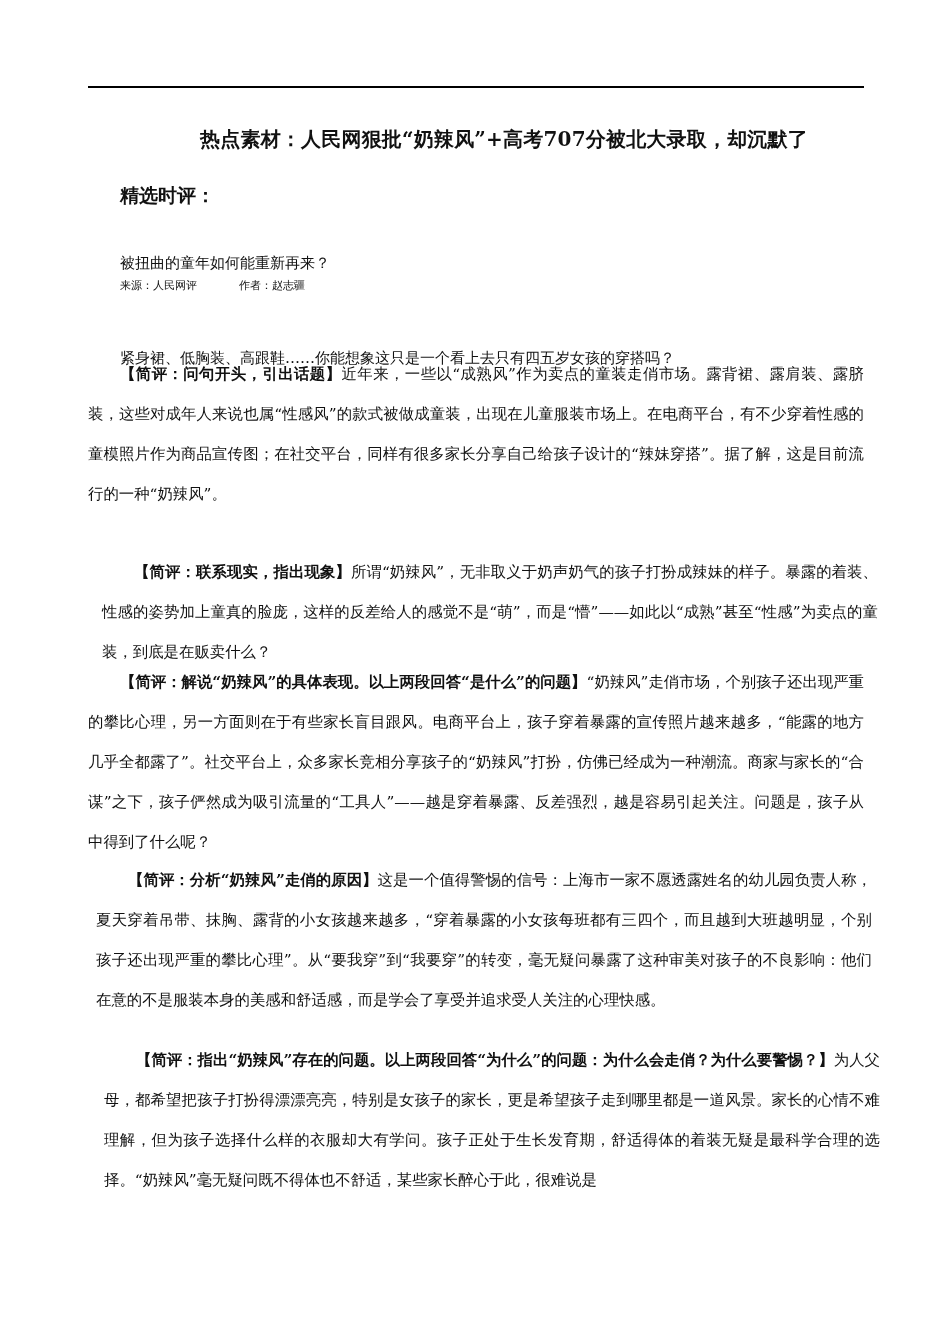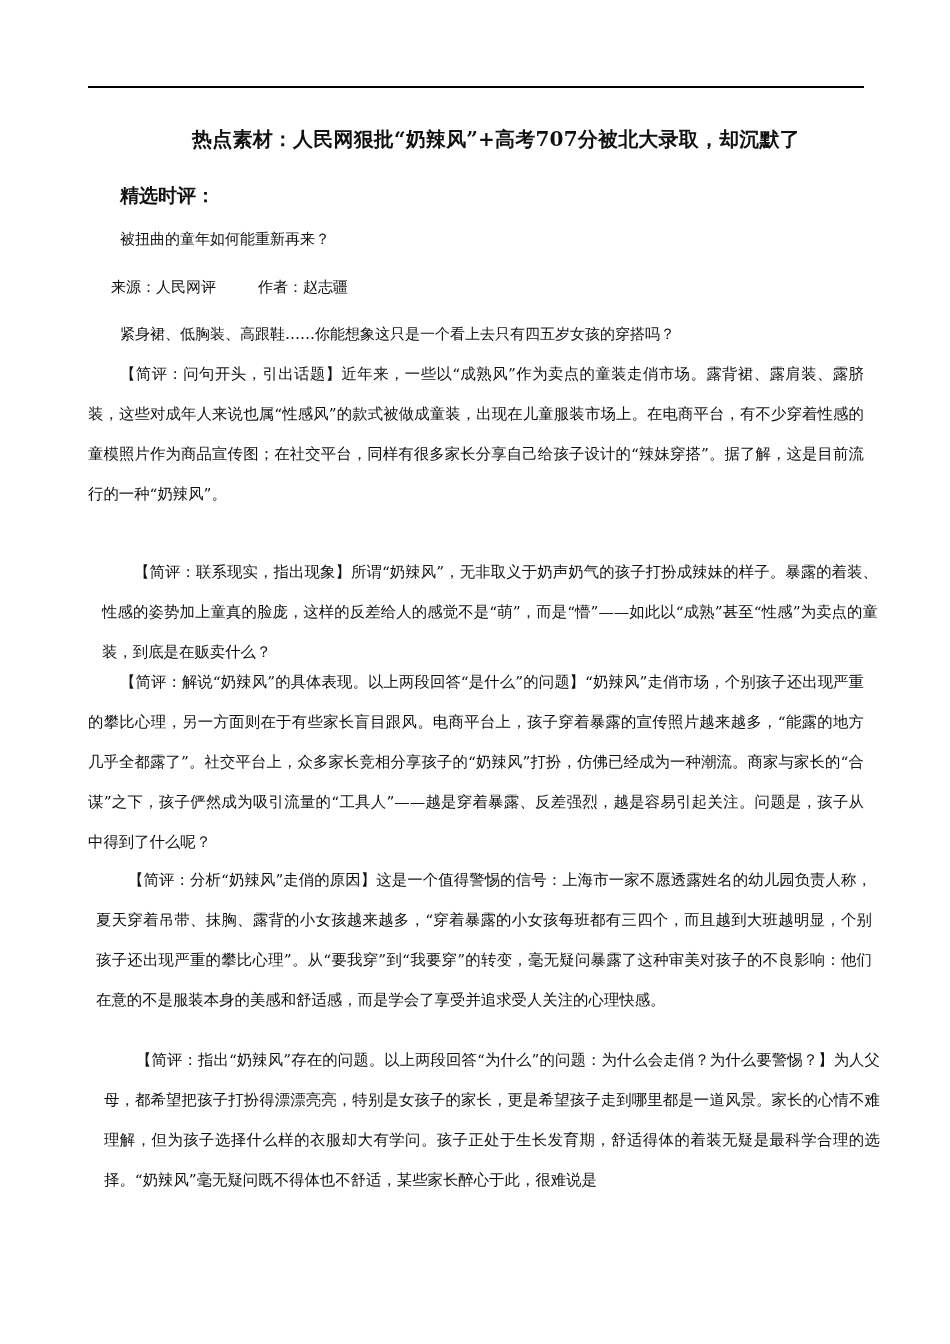--- a/index.html
+++ b/index.html
@@ -25,21 +25,21 @@
       position: absolute;
       left: 0;
       top: 86px;
       width: 776px;
       height: 2px;
       background: #000000;
     }
     .title {
       position: absolute;
       top: 126px;
-      left: 0;
+      left: 8px;
       width: 776px;
       text-align: center;
       font-size: 20px;
       font-weight: bold;
       letter-spacing: 0.2px;
       white-space: nowrap;
       padding-left: 40px;
       box-sizing: border-box;
     }
     .section-label {
@@ -47,40 +47,41 @@
       top: 183px;
       left: 32px;
       font-size: 19px;
       font-weight: bold;
     }
     .plain-line {
       position: absolute;
       left: 32px;
       font-size: 15px;
       white-space: nowrap;
+      margin-top: 24px;
     }
     .meta-line {
       position: absolute;
-      left: 23px;
+      left: 32px;
       top: 278px;
-      font-size: 15px;
+      font-size: 11px;
       white-space: nowrap;
     }
     .meta-line .gap { display: inline-block; width: 42px; }
     .body {
       position: absolute;
       left: 0;
       width: 776px;
       font-size: 15.4px;
       line-height: 40px;
       text-indent: 32px;
       text-align: justify;
       text-align-last: left;
     }
-    .note { font-weight: normal; }
+    .note { font-weight: bold; }
   </style>
 </head>
 <body>
 
 <div class="page">
   <div class="top-rule"></div>
 
   <div class="title">热点素材：人民网狠批“奶辣风”+高考707分被北大录取，却沉默了</div>
 
   <div class="section-label">精选时评：</div>

